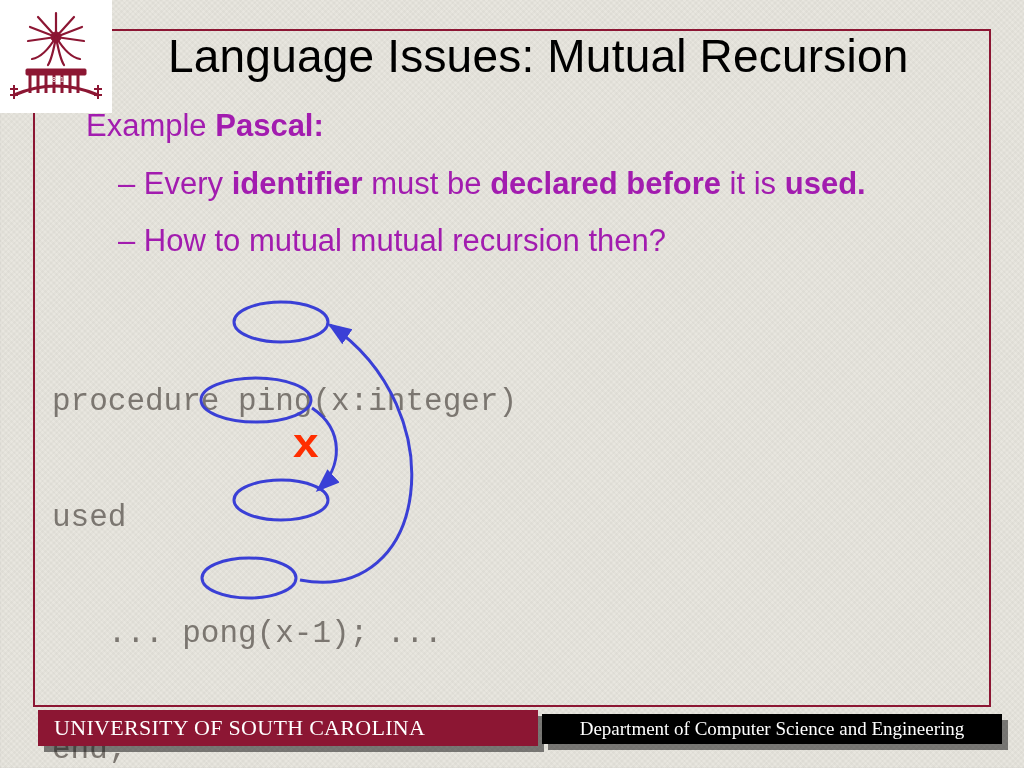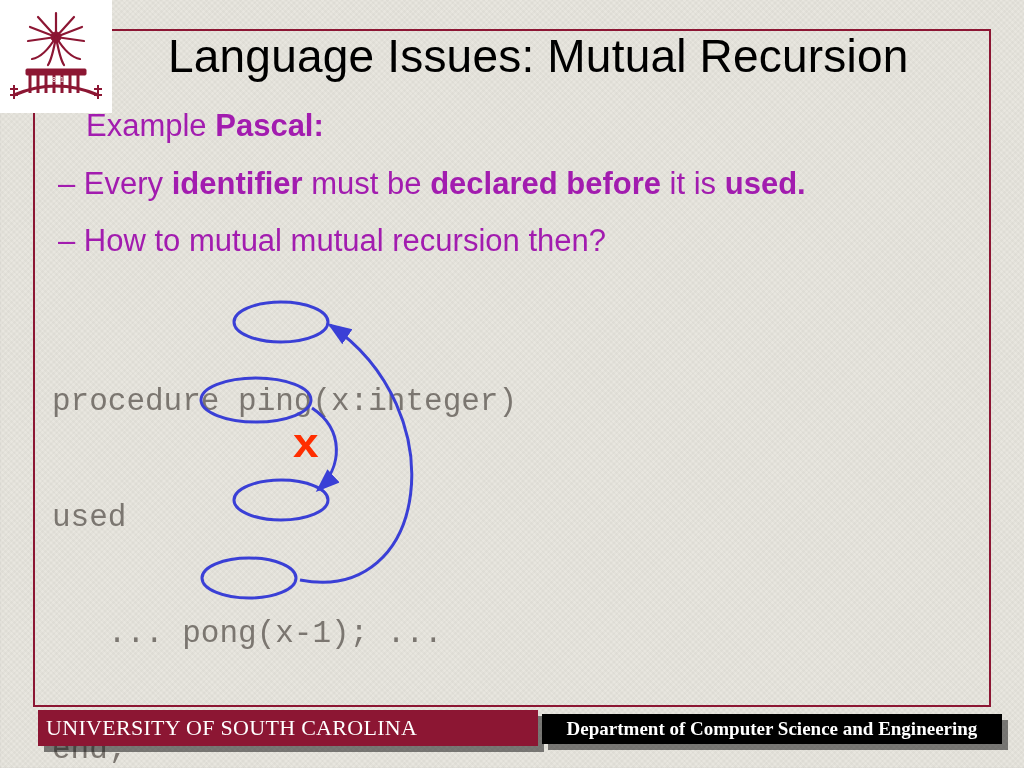--- a/index.html
+++ b/index.html
@@ -44,20 +44,21 @@
       position: absolute;
       left: 86px; top: 108px;
       width: 880px;
       color: #a21caf;
       font-family: Futura, "Trebuchet MS", sans-serif;
     }
     .ex-line { font-size: 31px; margin-bottom: 18px; }
     .bullet {
       font-size: 31px;
       line-height: 1.4;
+      margin-left: 60px;
       text-indent: -28px;
       margin-bottom: 14px;
       max-width: 780px;
     }
     .bullet::before { content: "– "; }
     .bold { font-weight: 700; }
     .codeblock {
       position: absolute;
       left: 52px; top: 305px;
       font-family: "Courier New", monospace;
@@ -89,38 +90,38 @@
     }
     .footer-bar1 {
       position: absolute;
       left: 38px; top: 710px;
       width: 500px; height: 36px;
       background: #8c1633;
       color: #fff;
       font-family: Garamond, "Times New Roman", serif;
       font-size: 22px;
       display: flex; align-items: center;
-      padding-left: 8px;
+      padding-left: 16px;
       letter-spacing: 0.3px;
     }
     .footer-shadow2 {
       position: absolute;
       left: 548px; top: 720px;
       width: 460px; height: 30px;
       background: rgba(30,30,30,0.55);
     }
     .footer-bar2 {
       position: absolute;
       left: 542px; top: 714px;
       width: 460px; height: 30px;
       background: #000;
       color: #fff;
       font-family: Garamond, "Times New Roman", serif;
       font-size: 19px;
-      display: flex; align-items: center; justify-content: center; font-weight: bold;
+      display: flex; align-items: center; justify-content: center;
     }
   </style>
 </head>
 <body>
 
 <div class="frame"></div>
 
 <div class="logo">
   <svg width="96" height="100" viewBox="0 0 96 100">
     <g fill="#8c1633" stroke="#8c1633">

